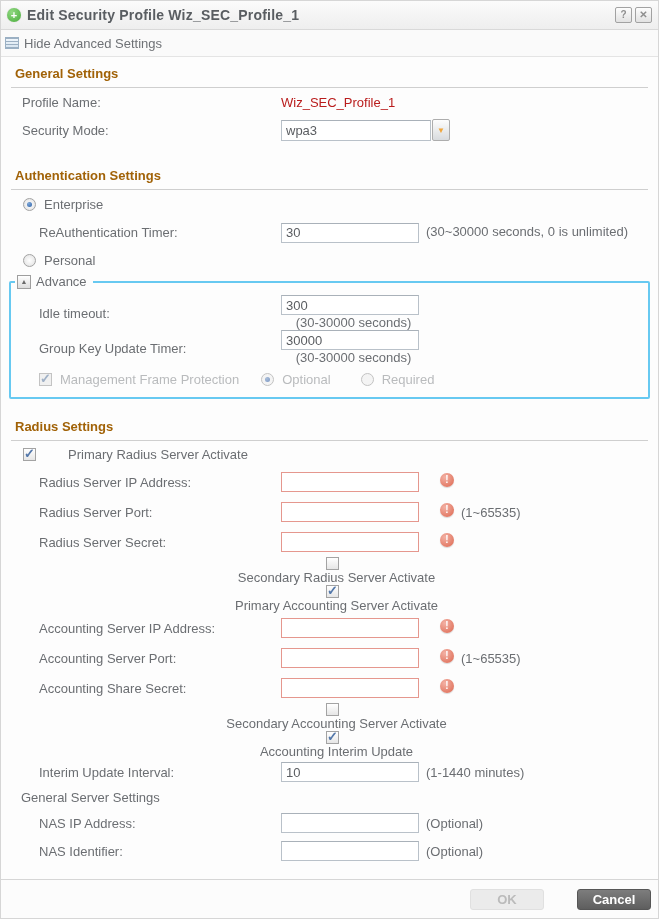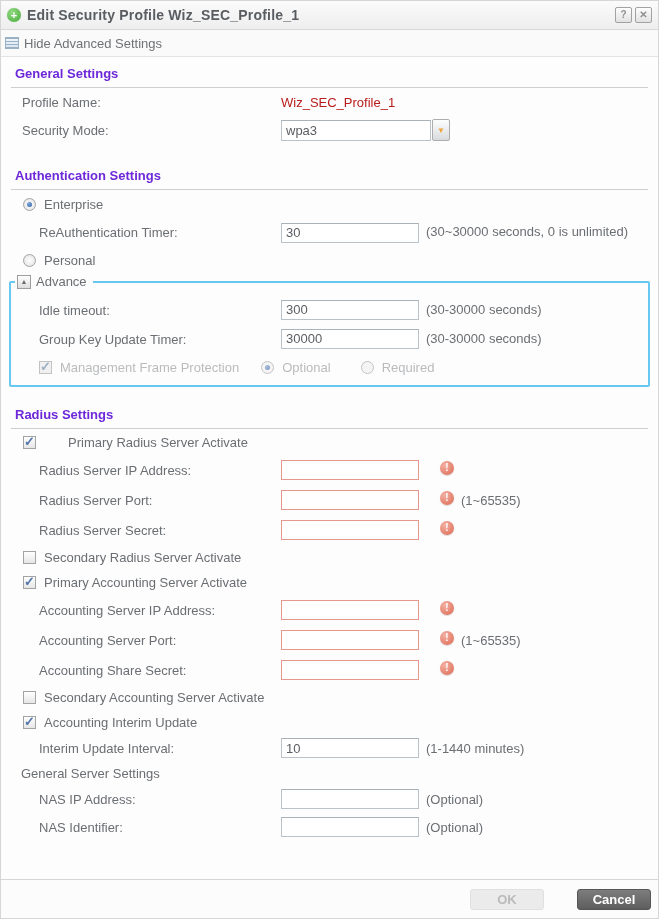--- a/index.html
+++ b/index.html
@@ -45,28 +45,28 @@
     background:
       repeating-linear-gradient(to bottom, rgba(148,169,189,.9) 0 1px, transparent 1px 3px),
       linear-gradient(#f2f8fd,#d5e3ef);
   }
   .tool-label { color:#6f7276; }
 
   
   .content { position:absolute; top:57px; left:0; right:0; bottom:39px; overflow:hidden; background:#fdfdfd; }
 
   .sec {
-    color:#6d28d9; font-weight:bold; font-size:13px;
+    color:#a16207; font-weight:bold; font-size:13px;
     margin:0 10px; padding:8px 4px 6px; border-bottom:1px solid #cfcfcf;
   }
   .sec.mt { margin-top:16px; }
   .sec.mt2 { margin-top:12px; }
 
   .row { position:relative; min-height:28px; display:flex; align-items:center; padding-right:8px; }
-  .row.h25 { min-height:25px; }
+  .row.h25 { min-height:25px;flex-direction:column; }
   .row.h26 { min-height:26px;gap:24px; }
   .row.h30 { min-height:30px; }
   .lbl { position:absolute; top:50%; transform:translateY(-50%); white-space:nowrap; }
   .lbl-1 { left:21px; }
   .lbl-2 { left:38px; }
   .ctl { margin-left:280px; display:flex; align-items:center; }
 
   .value-blue { color:#b91c1c; }
 
   .txt {
@@ -122,21 +122,21 @@
     position:absolute; top:-9px; left:4px; background:#fdfdfd; padding:0 6px 0 2px;
     display:flex; align-items:flex-end;
   }
   .collapse-btn {
     width:14px; height:14px; border:1px solid #9e9e9e; background:linear-gradient(#fff,#dcdcdc);
     font-size:7px; line-height:12px; text-align:center; color:#6a6a6a; margin-right:5px;
     padding:0; font-family:inherit; cursor:pointer;
   }
   .advance .row { min-height:29px; }
   .advance .lbl-a { left:28px; }
-  .advance .ctl { margin-left:270px; }
+  .advance .ctl { margin-left:270px;flex-direction:column; }
 
   .mfprow { display:flex; align-items:center; min-height:28px; padding-left:28px; color:#b9bbbd; }
   .mfprow .cb { border-color:#c3c3c3; background:#f0f0f0; }
   .mfprow .cb.checked::after { color:#9fb0c6; }
   .mfprow .rb { border-color:#c3c3c3; background:#f4f4f4; margin-left:0; }
   .mfprow .rb.selected::after { background:radial-gradient(circle at 35% 30%, #a9bdd8, #7b97c4); }
   .mfprow .gap1 { margin-left:22px; display:flex; align-items:center; }
   .mfprow .gap2 { margin-left:30px; display:flex; align-items:center; }
 
   

